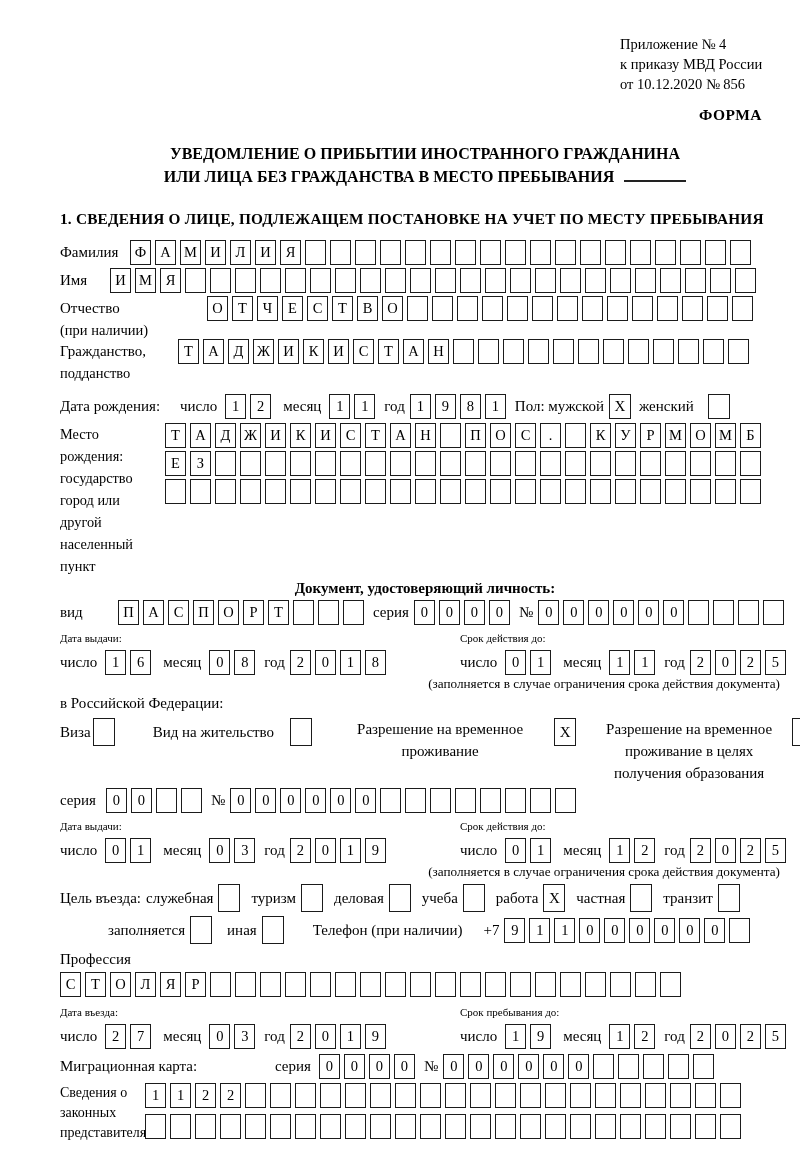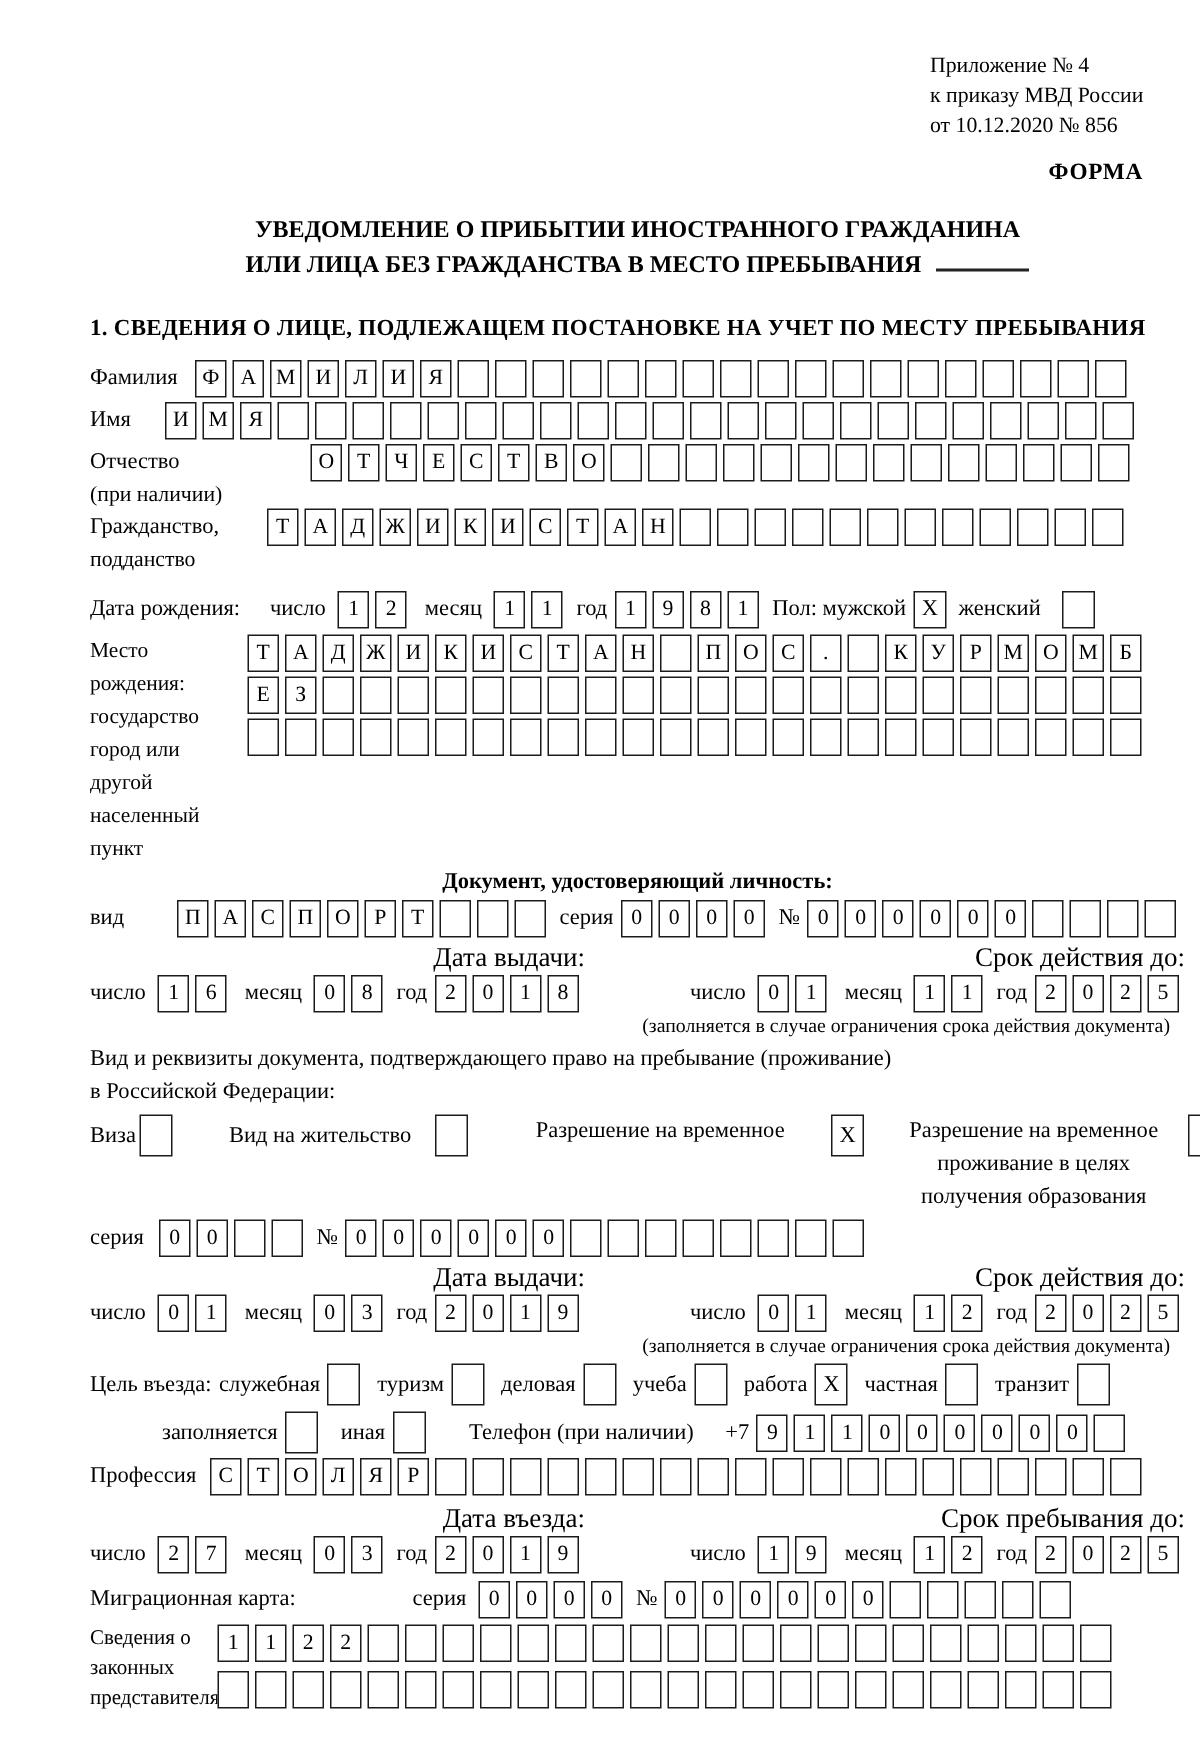--- a/index.html
+++ b/index.html
@@ -37,21 +37,21 @@
   }
   .cb.sm{height:25px;}
   .dlbl{flex:none;line-height:25px;margin:0 8px;}
   .dlbl.first{margin-left:0;}
   .dlbl.tight{margin:0 5px;}
   
   .datesec{display:flex;align-items:flex-start;margin-top:4px;}
   .dcol{flex:none;}
   .dcol.left{width:400px;}
   .dcol.right{width:330px;}
-  .dhead{text-align:right;width:330px;font-size:18px;line-height:19px;}
+  .dhead{text-align:left;width:330px;font-size:11px;line-height:19px;}
   .dgrp{display:flex;align-items:center;margin-top:2px;}
   .note{text-align:right;font-size:13.2px;line-height:17px;padding-right:10px;}
   .ptext{font-size:15px;line-height:22px;}
   
   .visarow{display:flex;align-items:flex-start;margin-top:4px;margin-bottom:4px;}
   .visarow .vlbl{line-height:28px;flex:none;}
   .visarow .vcol{flex:none;text-align:center;line-height:22px;}
   .visarow .cb{margin-left:8px;}
   
   .prow{display:flex;align-items:center;margin-bottom:2px;height:30px;}
@@ -402,30 +402,30 @@
             <span class="cell">2</span>
             <span class="cell">0</span>
             <span class="cell">2</span>
             <span class="cell">5</span>
           </div>
       </div>
     </div>
   </div>
   <div class="note">(заполняется в случае ограничения срока действия документа)</div>
 
-  <div class="ptext" style="margin-top:3px;">Вид и реквизиты документа, подтверждающего право на пребывание (проживание)</div>
   <div class="ptext">в Российской Федерации:</div>
 
   <div class="visarow">
     <span class="vlbl">Виза</span>
     <span class="cb" style="margin-left:2px;"></span>
     <span class="vlbl" style="margin-left:38px;">Вид на жительство</span>
     <span class="cb" style="margin-left:16px;"></span>
     <div class="vcol" style="margin-left:28px;width:200px;">
       <div>Разрешение на временное</div>
+      <div>проживание</div>
     </div>
     <span class="cb" style="margin-left:14px;">X</span>
     <div class="vcol" style="margin-left:22px;width:182px;">
       <div>Разрешение на временное</div>
       <div>проживание в целях</div>
       <div>получения образования</div>
     </div>
     <span class="cb" style="margin-left:12px;"></span>
   </div>
 
@@ -536,21 +536,21 @@
         <span class="cell">0</span>
         <span class="cell">0</span>
         <span class="cell">0</span>
         <span class="cell">0</span>
         <span class="cell">0</span>
         <span class="cell">0</span>
         <span class="cell"></span>
       </div>
   </div>
 
-  <div class="frow" style="margin-top:2px;">
+  <div class="frow" style="margin-top:2px;flex-direction:column;">
     <span class="flabel w80">Профессия</span>
     <div class="cells">
         <span class="cell">С</span>
         <span class="cell">Т</span>
         <span class="cell">О</span>
         <span class="cell">Л</span>
         <span class="cell">Я</span>
         <span class="cell">Р</span>
         <span class="cell"></span>
         <span class="cell"></span>

